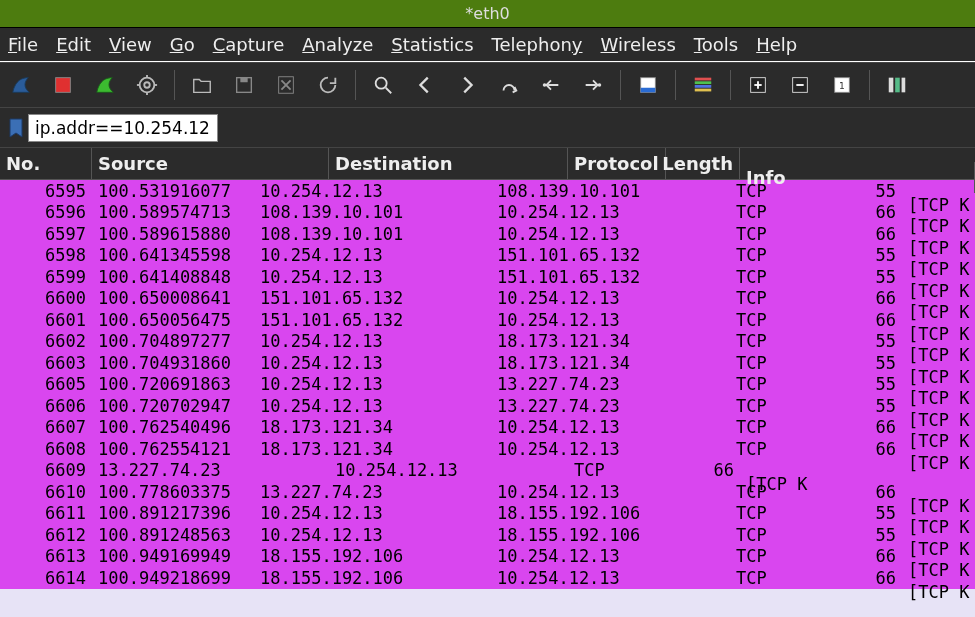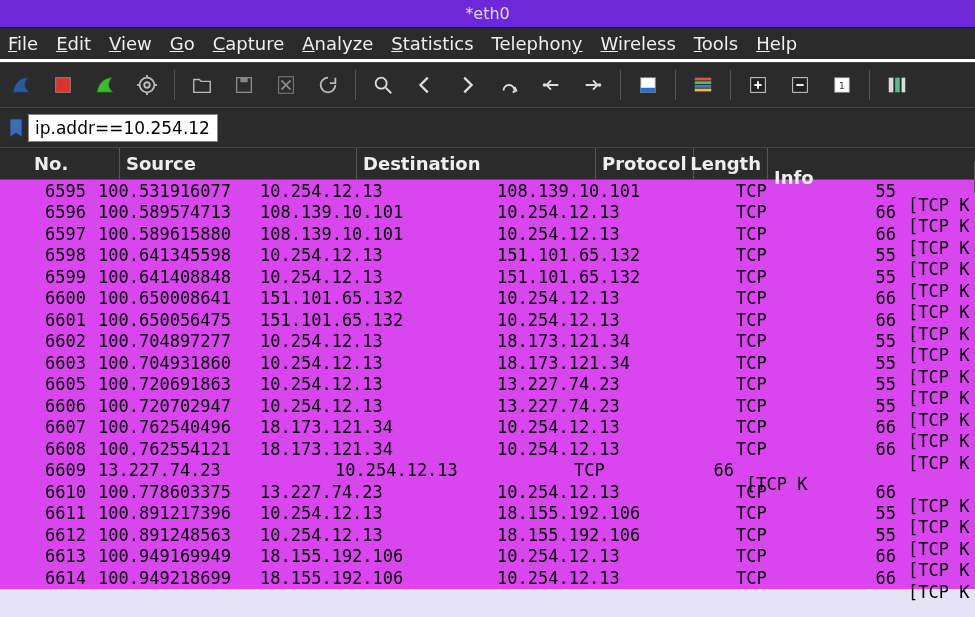--- a/index.html
+++ b/index.html
@@ -6,39 +6,39 @@
   body {
     font-family: "DejaVu Sans", "Liberation Sans", sans-serif;
     font-size: 14px;
     background: #2d2d2d;
     color: #fff;
     width: 975px;
     height: 617px;
     overflow: hidden;
   }
   .titlebar {
-    background: #6d28d9;
+    background: #4d7c0f;
     height: 28px;
     display: flex;
     align-items: center;
     justify-content: center;
     color: #ddd;
     font-size: 16px;
     border-bottom: 1px solid #000;
   }
   .menubar {
     background: #2b2b2b;
     height: 34px;
     display: flex;
     align-items: center;
     padding: 0 8px;
     gap: 18px;
     color: #eee;
     font-size: 18px;
-    border-bottom: 3px solid #ffffff;
+    border-bottom: 1px solid #ffffff;
   }
   .menubar .mitem {
     cursor: pointer;
   }
   .menubar .mitem .ul { text-decoration: underline; }
   .toolbar {
     background: #2b2b2b;
     height: 46px;
     display: flex;
     align-items: center;
@@ -92,21 +92,20 @@
   }
   .phead {
     display: flex;
     background: #2b2b2b;
     color: #eee;
     font-weight: bold;
     font-size: 18px;
     height: 32px;
     align-items: center;
     border-bottom: 1px solid #555;
-    padding-left: 28px;
   }
   .phead > div {
     border-right: 1px solid #555;
     padding: 0 6px;
     height: 100%;
     display:flex;align-items:center;
   }
   .col-no { width: 92px; justify-content:flex-start; }
   .col-time { width: 162px; }
   .col-src { width: 237px; }

